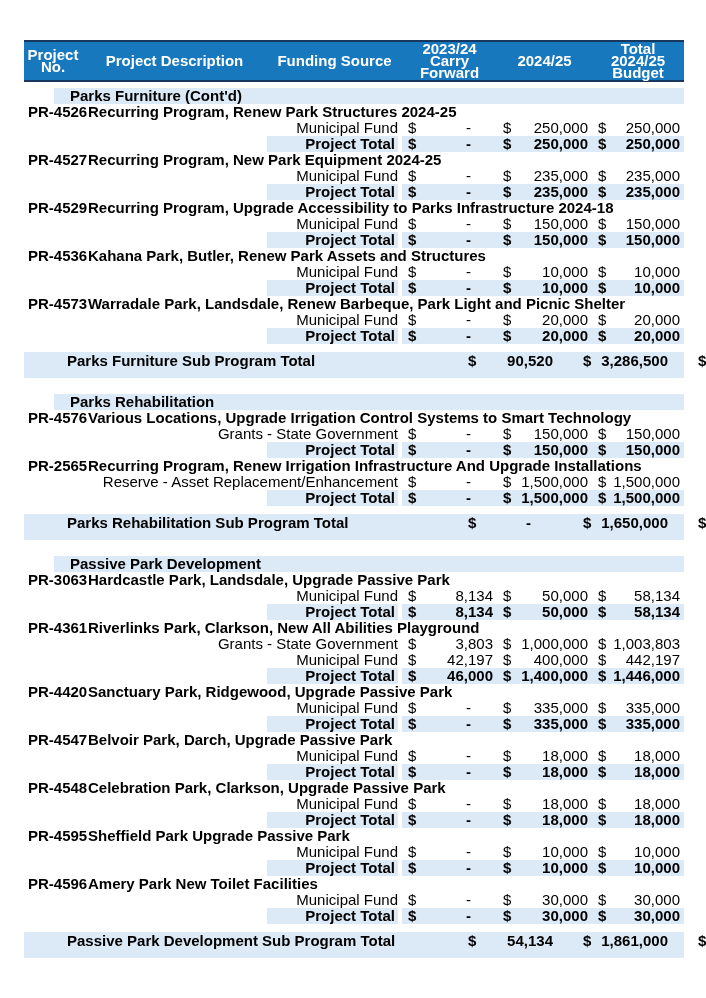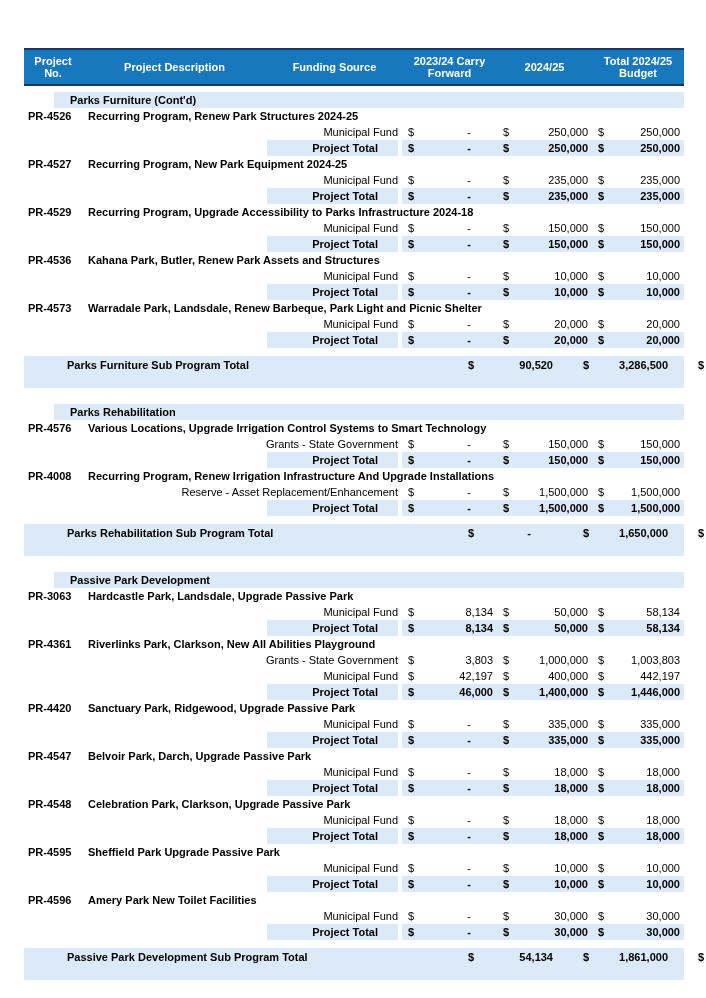--- a/index.html
+++ b/index.html
@@ -8,21 +8,21 @@
     --band:#DCE9F6;
     --text:#000000;
     --header-text:#FFFFFF;
   }
   html,body{margin:0;padding:0;}
   body{
     width:706px;height:998px;background:#ffffff;
     font-family:"Liberation Sans",sans-serif;color:var(--text);
   }
   .page{position:relative;width:706px;height:998px;background:#ffffff;overflow:hidden;}
-  .budget-table{position:absolute;left:24px;top:48px;width:660px;font-size:11px;}
+  .budget-table{position:absolute;left:24px;top:40px;width:660px;font-size:15px;}
   .grid{display:grid;grid-template-columns:58px 185px 135px 95px 95px 92px;}
   
   .thead{
     background:var(--header-bg);
     border-top:2px solid var(--header-border);
     border-bottom:2px solid var(--header-border);
     color:var(--header-text);font-weight:bold;
   }
   .hcell{
     min-height:34px;display:flex;align-items:center;justify-content:center;
@@ -32,23 +32,23 @@
   .row{height:16px;line-height:16px;white-space:nowrap;}
   .section-band{background:var(--band);font-weight:bold;padding-left:16px;box-sizing:border-box;margin-left:30px;}
   .cell{box-sizing:border-box;overflow:visible;}
   .pno{font-weight:bold;padding-left:4px;}
   .pdesc{grid-column:2/7;font-weight:bold;padding-left:6px;}
   .fsource{grid-column:1/4;text-align:right;padding-right:4px;}
   .money{display:flex;justify-content:space-between;padding-left:6px;padding-right:4px;}
   .money .val.dash{padding-right:22px;}
   .pt-label{grid-column:1/4;text-align:right;padding-right:4px;font-weight:bold;}
   .pt-bg{background:var(--band);}
-  .pt-label-inner{display:block;background:var(--band);margin-left:243px;text-align:right;padding-right:20px;font-weight:bold;height:16px;}
+  .pt-label-inner{display:block;background:var(--band);margin-left:243px;text-align:right;padding-right:3px;font-weight:bold;height:16px;}
   .bold{font-weight:bold;}
-  .subtotal{height:32px;line-height:18px;background:var(--band);font-weight:bold;gap:20px;}
+  .subtotal{height:26px;line-height:18px;background:var(--band);font-weight:bold;gap:20px;}
   .subtotal .stlabel{grid-column:1/4;padding-left:43px;}
   .sp6{height:6px;} .sp8{height:8px;} .sp16{height:16px;}
 </style>
 </head>
 <body>
 
 <div class="page">
   <div class="budget-table">
     <div class="grid thead">
       <div class="hcell">Project No.</div>
@@ -289,21 +289,21 @@
           <div class="cell money pt-bg bold">
             <span class="cur">$</span>
             <span class="val">150,000</span>
           </div>
           <div class="cell money pt-bg bold">
             <span class="cur">$</span>
             <span class="val">150,000</span>
           </div>
         </div>
         <div class="grid row">
-          <div class="cell pno">PR-4008</div>
+          <div class="cell pno">PR-2565</div>
           <div class="cell pdesc">Recurring Program, Renew Irrigation Infrastructure And Upgrade Installations</div>
         </div>
         <div class="grid row">
           <div class="cell fsource">Reserve - Asset Replacement/Enhancement</div>
           <div class="cell money">
             <span class="cur">$</span>
             <span class="val dash">-</span>
           </div>
           <div class="cell money">
             <span class="cur">$</span>

